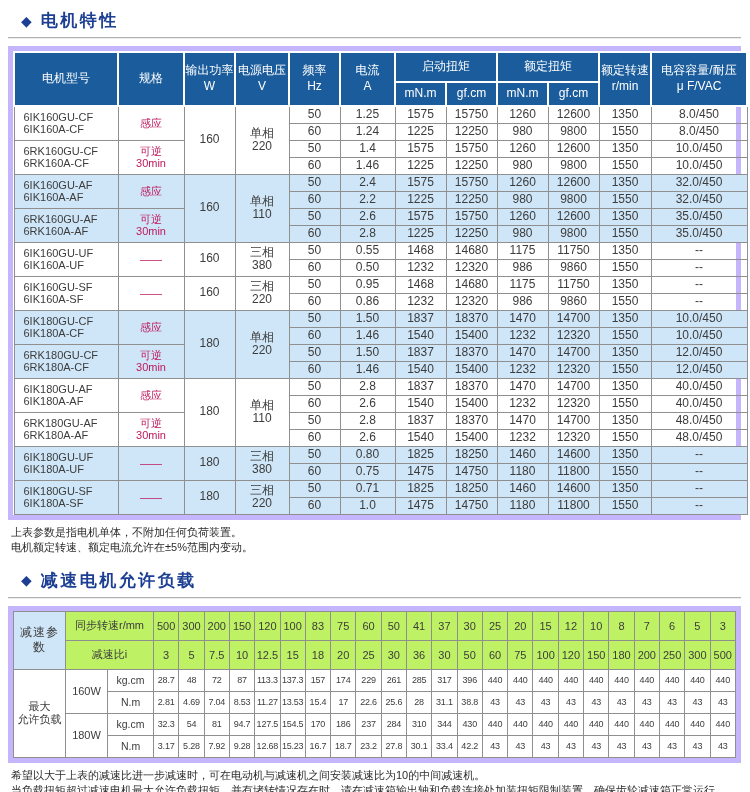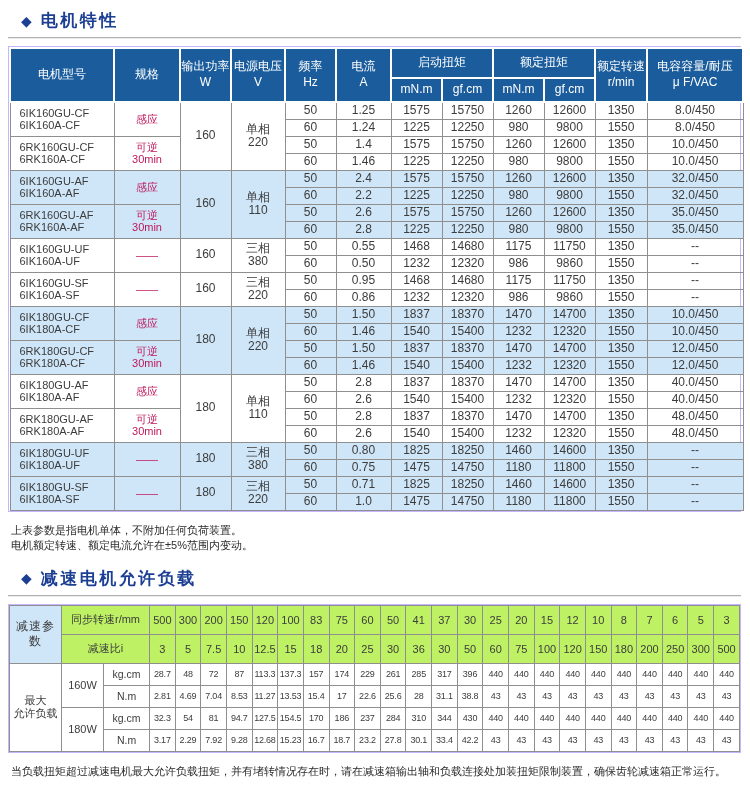--- a/index.html
+++ b/index.html
@@ -4,34 +4,34 @@
 <style>
   html,body { margin:0; padding:0; background:#ffffff; }
   body { width:750px; font-family:"Liberation Sans","DejaVu Sans",sans-serif; }
   .page { width:750px; height:792px; box-sizing:border-box; padding:6px 9px 0 8px; background:#fff; overflow:hidden; }
 
   .section-title { display:flex; align-items:center; gap:9px; color:#1c3f94; font-weight:bold;
                    font-size:17px; letter-spacing:2.5px; padding:3px 0 5px 13px; }
   .section-title .diamond { font-size:14px; letter-spacing:0; }
   .rule { border-top:1px solid #b0b0b0; box-shadow:0 1px 0 #ececec; margin:0 0 8px 0; }
 
-  .tbl-wrap { border:1px solid #c4b5fd; }
+  .tbl-wrap { border:5px solid #c4b5fd; }
   table { width:100%; border-collapse:collapse; table-layout:fixed; }
 
   
   .motor-table th { background:#1a5c9c; color:#ffffff; font-size:12px; font-weight:normal;
                     border:2px solid #ffffff; white-space:pre-line; line-height:1.3; padding:3px 0; }
   .motor-table thead tr:first-child th { height:22px; }
   .motor-table td { border:1px solid #8f8f8f; font-size:12px; color:#3c3c3c; text-align:center;
                     height:16px; padding:0; line-height:1.12; white-space:pre-line; }
   .motor-table tr.tint td { background:#cfe6f8; }
   .motor-table td.c-model { text-align:left; padding-left:9px; font-size:11px; letter-spacing:0; }
   .motor-table td.c-spec { font-size:11px; color:#be185d;margin-top:43px; }
 
-  .notes { font-size:11px; color:#2c2c2c; line-height:1.42; padding:11px 0 0 3px; }
+  .notes { font-size:11px; color:#2c2c2c; line-height:1.42; padding:5px 0 0 3px; }
   .notes div { white-space:nowrap; }
 
   .sec2 { margin-top:10px; }
 
   
   .load-table td { border:1px solid #8f8f8f; text-align:center; font-size:9px; color:#3c3c3c;
                    height:21px; padding:0; letter-spacing:-0.2px; }
   .load-table td.hd { background:#bef264; font-size:11px; height:28px; letter-spacing:0; }
   .load-table td.lbl { font-size:11px; white-space:pre-line; line-height:1.25; letter-spacing:0; }
   .load-table td.corner { background:#cfe6f8; font-size:12px; letter-spacing:1px;text-align:center; }
@@ -573,21 +573,21 @@
             <td>440</td>
             <td>440</td>
             <td>440</td>
             <td>440</td>
             <td>440</td>
             <td>440</td>
           </tr>
           <tr>
             <td class="unit">N.m</td>
             <td>3.17</td>
-            <td>2.29</td>
+            <td>5.28</td>
             <td>7.92</td>
             <td>9.28</td>
             <td>12.68</td>
             <td>15.23</td>
             <td>16.7</td>
             <td>18.7</td>
             <td>23.2</td>
             <td>27.8</td>
             <td>30.1</td>
             <td>33.4</td>
@@ -601,16 +601,17 @@
             <td>43</td>
             <td>43</td>
             <td>43</td>
             <td>43</td>
           </tr>
         </tbody>
     </table>
   </div>
 
   <div class="notes">
+      <div>希望以大于上表的减速比进一步减速时，可在电动机与减速机之间安装减速比为10的中间减速机。</div>
       <div>当负载扭矩超过减速电机最大允许负载扭矩，并有堵转情况存在时，请在减速箱输出轴和负载连接处加装扭矩限制装置，确保齿轮减速箱正常运行。</div>
     </div>
 
 </div>
 
 </body></html>

